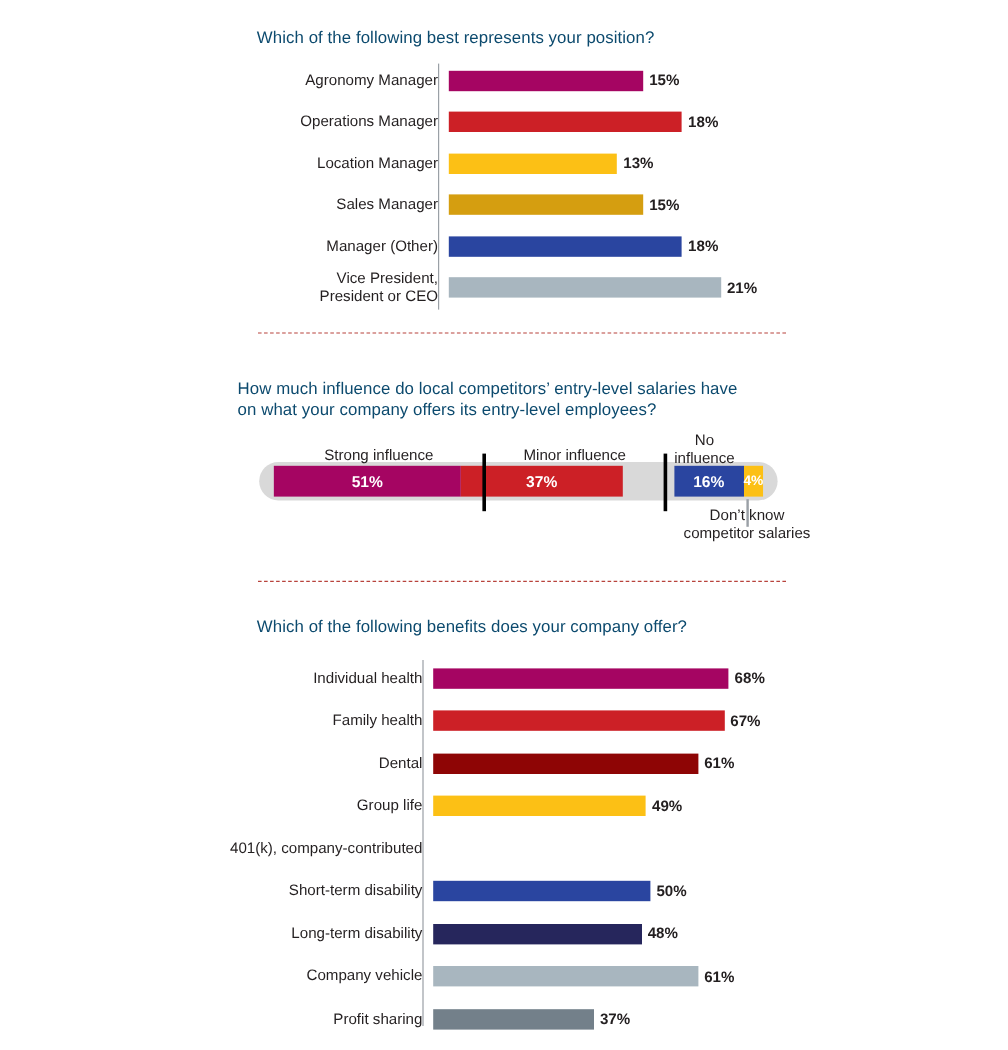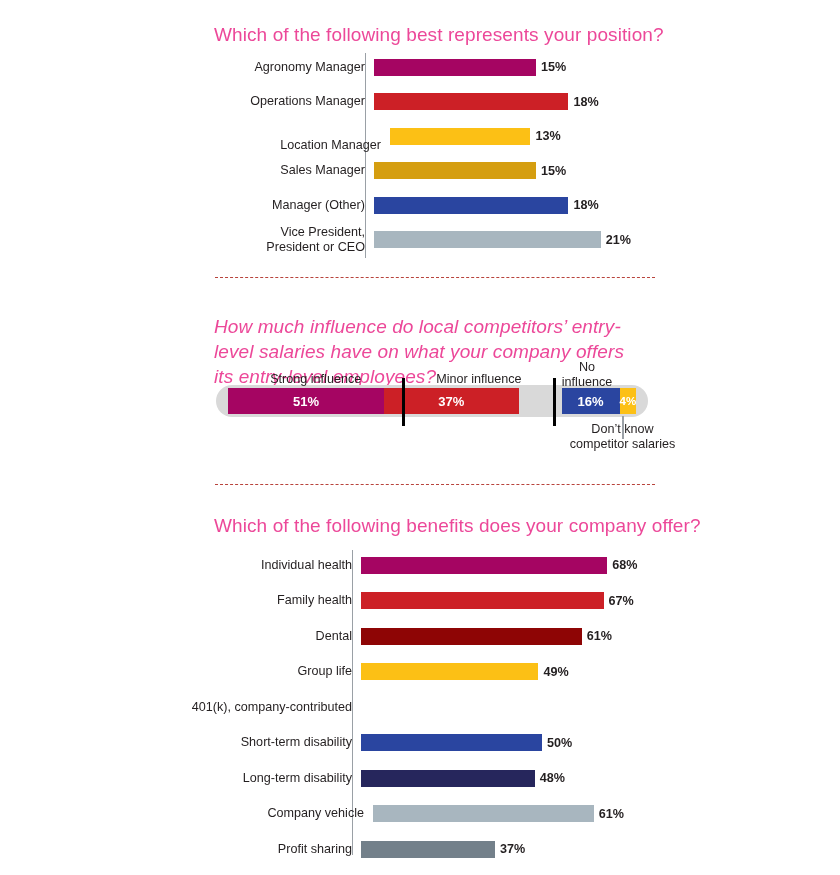--- a/index.html
+++ b/index.html
@@ -14,23 +14,23 @@
     color: #231f20;
     position: relative;
     overflow: hidden;
   }
 
   .page { position: relative; width: 840px; height: 875px; }
 
   
   .section { position: absolute; left: 0; top: 0; width: 840px; }
   .question {
-    font-size: 19px;
+    font-size: 14px;
     line-height: 1.32;
-    color: #ec4899;
+    color: #0c4a6e;
     letter-spacing: .005em;
   }
 
   
   .barchart { position: relative; }
   .bar-row {
     position: relative;
     display: flex;
     align-items: center;
   }
@@ -142,21 +142,21 @@
               <div class="bar-value">15%</div>
             </div>
           </div>
           <div class="bar-row" style="position: absolute; left: 0px; top: 34.5px; height: 34px; width: 840px;">
             <div class="bar-label" style="width: 365px;">Operations Manager</div>
             <div class="bar-track">
               <div class="bar-fill" style="width: 194.4px; background: rgb(204, 32, 38); height: 17px;"></div>
               <div class="bar-value">18%</div>
             </div>
           </div>
-          <div class="bar-row" style="position: absolute; left: 16px; top: 69px; height: 34px; width: 702px; align-items: flex-end;">
+          <div class="bar-row" style="position: absolute; left: 0px; top: 69px; height: 34px; width: 702px;">
             <div class="bar-label" style="width: 365px;">Location Manager</div>
             <div class="bar-track">
               <div class="bar-fill" style="width: 140.4px; background: rgb(252, 192, 21); height: 17px;"></div>
               <div class="bar-value">13%</div>
             </div>
           </div>
           <div class="bar-row" style="position: absolute; left: 0px; top: 103.5px; height: 34px; width: 840px;">
             <div class="bar-label" style="width: 365px;">Sales Manager</div>
             <div class="bar-track">
               <div class="bar-fill" style="width: 162px; background: rgb(213, 158, 16); height: 17px;"></div>
@@ -178,21 +178,21 @@
               <div class="bar-value">21%</div>
             </div>
           </div>
         </div>
     </div>
   </div>
 
   <div class="divider" style="left:215px;top:277px;width:440px;"></div>
 
   <div class="section" style="top:0;">
-    <div class="question" style="position:absolute;left:214px;top:314px;width:430px;font-style:italic;">How much influence do local competitors’ entry-level salaries have on what your company offers its entry-level employees?</div>
+    <div class="question" style="position:absolute;left:198px;top:314px;width:430px;">How much influence do local competitors’ entry-level salaries have on what your company offers its entry-level employees?</div>
 
     <div class="stack-wrap" style="position:absolute;left:0;top:360px;width:840px;height:100px;">
 
       <div class="stack-track" style="left:216px;top:25px;width:432px;height:32px;"></div>
 
       <div class="stack-inner" id="influence-segments" style="left:228px;top:28px;width:408px;">
           <div class="stack-seg" style="width: 175.44px; background: rgb(165, 5, 98);">51%</div>
           <div class="stack-seg" style="width: 150.96px; background: rgb(204, 32, 38);">37%</div>
           <div class="stack-seg" style="width: 65.28px; background: rgb(42, 69, 160); margin-left: 43px;">16%</div>
           <div class="stack-seg" style="width: 16.32px; background: rgb(252, 192, 21); font-size: 11.5px;">4%</div>
@@ -262,21 +262,21 @@
             </div>
           </div>
           <div class="bar-row" style="position: absolute; left: 0px; top: 213px; height: 34px; width: 840px;">
             <div class="bar-label" style="width: 352px;">Long-term disability</div>
             <div class="bar-track">
               <div class="bar-fill" style="width: 173.76px; background: rgb(38, 38, 92); height: 17px;"></div>
               <div class="bar-value">48%</div>
             </div>
           </div>
           <div class="bar-row" style="position: absolute; left: 0px; top: 248.5px; height: 34px; width: 840px;">
-            <div class="bar-label" style="width: 352px; padding-left: 12px;">Company vehicle</div>
+            <div class="bar-label" style="width: 352px;">Company vehicle</div>
             <div class="bar-track">
               <div class="bar-fill" style="width: 220.82px; background: rgb(168, 182, 191); height: 17px;"></div>
               <div class="bar-value">61%</div>
             </div>
           </div>
           <div class="bar-row" style="position: absolute; left: 0px; top: 284px; height: 34px; width: 840px;">
             <div class="bar-label" style="width: 352px;">Profit sharing</div>
             <div class="bar-track">
               <div class="bar-fill" style="width: 133.94px; background: rgb(115, 128, 138); height: 17px;"></div>
               <div class="bar-value">37%</div>

